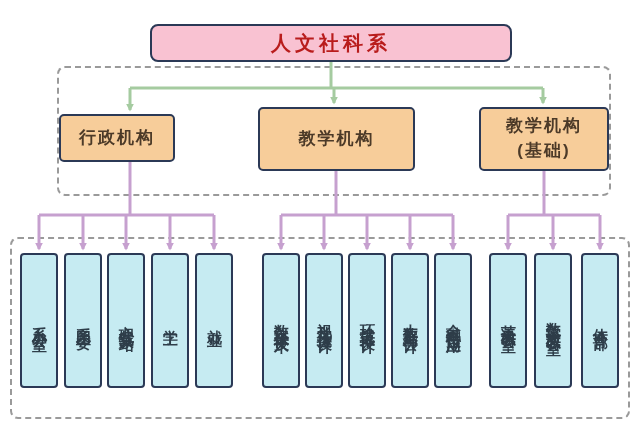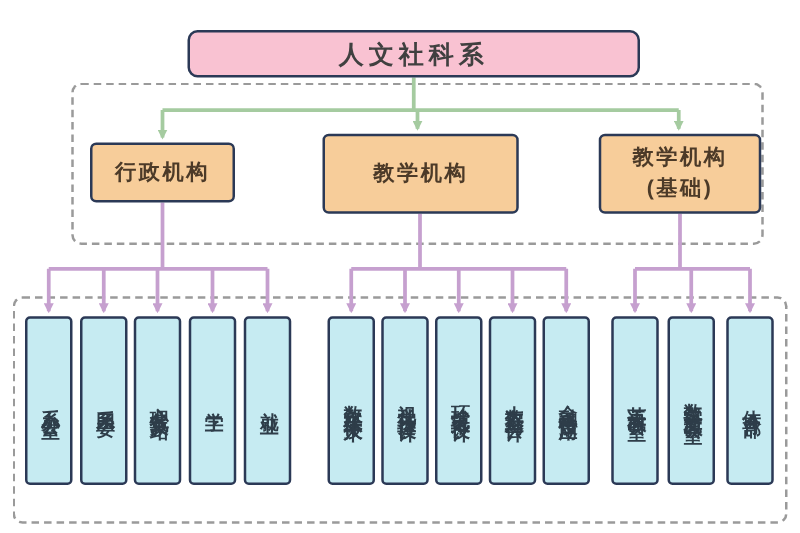--- a/index.html
+++ b/index.html
@@ -35,37 +35,37 @@
   .lp { stroke: #c6a0cf; stroke-width: 3; fill: none; }
   .root {
     position: absolute;
     left: 150px; top: 24px; width: 362px; height: 38px;
     background: #f9c2d2;
     border: 2px solid #2b3956;
     border-radius: 8px;
     box-sizing: border-box;
     display: flex; align-items: center; justify-content: center;
     font-weight: bold; font-size: 20px; letter-spacing: 4px;
-    color: #404040;
+    color: #b91c1c;
     z-index: 3;
   }
   .branch {
     position: absolute;
     background: #f7cd9a;
     border: 2px solid #2b3956;
     border-radius: 5px;
     box-sizing: border-box;
     display: flex; flex-direction: column;
     align-items: center; justify-content: center;
     font-weight: bold; font-size: 17px; letter-spacing: 2px;
     color: #4c3a28;
     line-height: 1.45;
     z-index: 3;
   }
-  .b-admin { left: 72px;  top: 114px; width: 116px; height: 48px; }
+  .b-admin { left: 59px;  top: 114px; width: 116px; height: 48px; }
   .b-pro   { left: 258px; top: 107px; width: 157px; height: 64px; }
   .b-basic { left: 479px; top: 107px; width: 130px; height: 64px; }
   .leaf {
     position: absolute;
     top: 253px; width: 38px; height: 135px;
     background: #c6ebf2;
     border: 2px solid #2b3956;
     border-radius: 4px;
     box-sizing: border-box;
     display: flex; align-items: center; justify-content: center;

